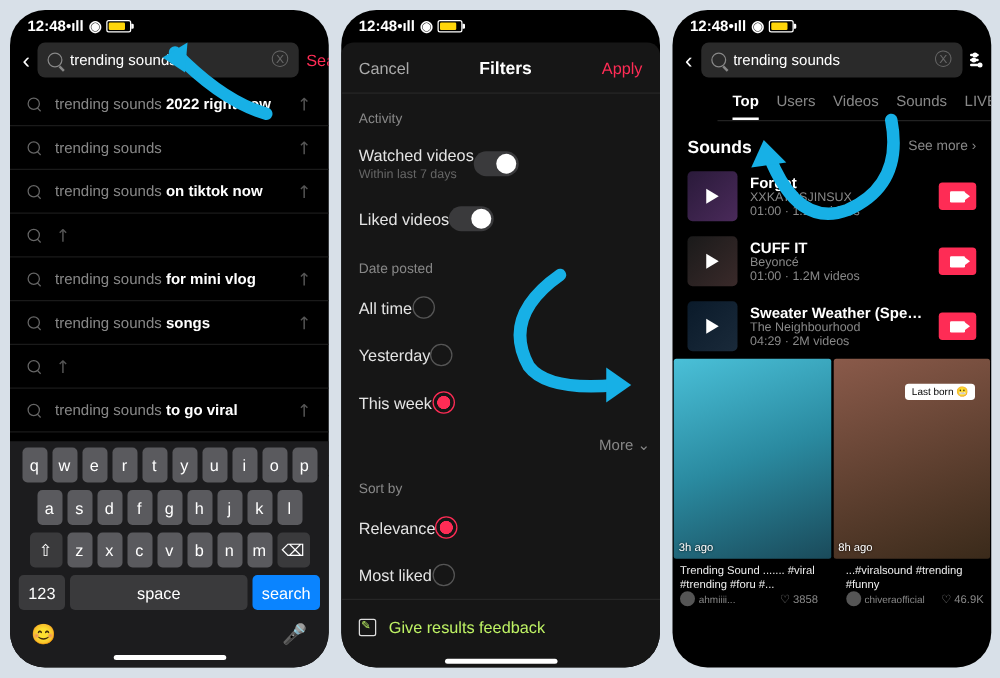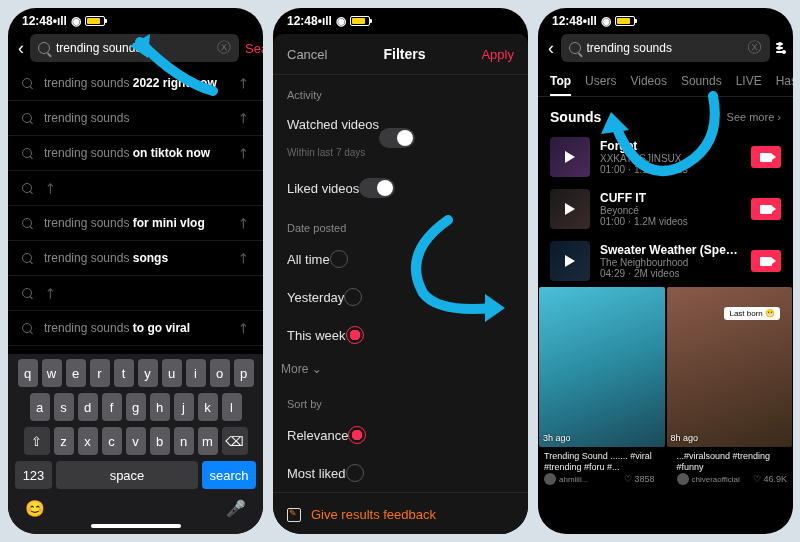--- a/index.html
+++ b/index.html
@@ -63,33 +63,33 @@
 
   
   .modal { position:absolute; bottom:0; left:0; right:0; top:26px; background:#161616; border-radius:10px 10px 0 0; }
   .modal-header { display:flex; justify-content:space-between; align-items:center; padding:12px 14px; border-bottom:1px solid #262626; }
   .modal-title { font-weight:600; font-size:14px; color:#fff; }
   .modal-cancel { color:#aaa; font-size:13px; }
   .modal-apply { color:#fe2c55; font-size:13px; font-weight:500; }
   .section-label { color:#888; font-size:11px; padding:14px 14px 6px; }
   .filter-row { display:flex; align-items:center; padding:10px 14px; }
   .filter-label { color:#e4e4e4; font-size:13px; }
-  .filter-sub { color:#666; font-size:10px; margin-top:15px; }
+  .filter-sub { color:#666; font-size:10px; margin-top:2px; }
   .toggle { width:36px; height:20px; background:#3a3a3c; border-radius:10px; position:relative; }
   .toggle::after { content:''; position:absolute; right:2px; top:2px; width:16px; height:16px; background:#fff; border-radius:50%; }
   .radio { width:18px; height:18px; border:1.5px solid #555; border-radius:50%; }
   .radio.checked { border-color:#fe2c55; background:radial-gradient(circle,#fe2c55 45%,transparent 48%); }
-  .more-row { text-align:left; color:#888; font-size:12px; padding:8px; }
+  .more-row { text-align:right; color:#888; font-size:12px; padding:8px; }
   .more-row span::after { content:' ⌄'; }
-  .feedback-row { display:flex; align-items:center; gap:10px; padding:14px; border-top:1px solid #262626; color:#f97316; font-size:13px; }
+  .feedback-row { display:flex; align-items:center; gap:10px; padding:14px; border-top:1px solid #262626; color:#bef264; font-size:13px; }
   .feedback-icon { width:14px; height:14px; border:1.3px solid #ddd; border-radius:2px; position:relative; }
   .feedback-icon::before { content:'✎'; position:absolute; font-size:9px; top:-1px; left:1px; }
 
   
-  .tabs { display:flex; gap:14px; padding:8px 12px 0; border-bottom:1px solid #222; font-size:12px; color:#888; overflow:hidden; }
+  .tabs { display:flex; gap:14px; padding:8px 12px 0; border-bottom:1px solid #222; font-size:12px; color:#888; overflow:hidden;margin-left:36px; }
   .tab { padding-bottom:6px; white-space:nowrap; }
   .tab.active { color:#fff; border-bottom:2px solid #fff; font-weight:600; }
   .sliders-icon { display:flex; flex-direction:column; gap:2px; width:16px; }
   .sliders-icon span { height:2px; background:#fff; border-radius:1px; position:relative; }
   .sliders-icon span::after { content:''; position:absolute; width:4px; height:4px; background:#fff; border-radius:50%; top:-1px; }
   .sliders-icon span:nth-child(1)::after { left:2px; }
   .sliders-icon span:nth-child(2)::after { right:2px; }
   .sliders-icon span:nth-child(3)::after { left:6px; }
 
   .section-head { display:flex; justify-content:space-between; align-items:center; padding:12px 12px 6px; }

